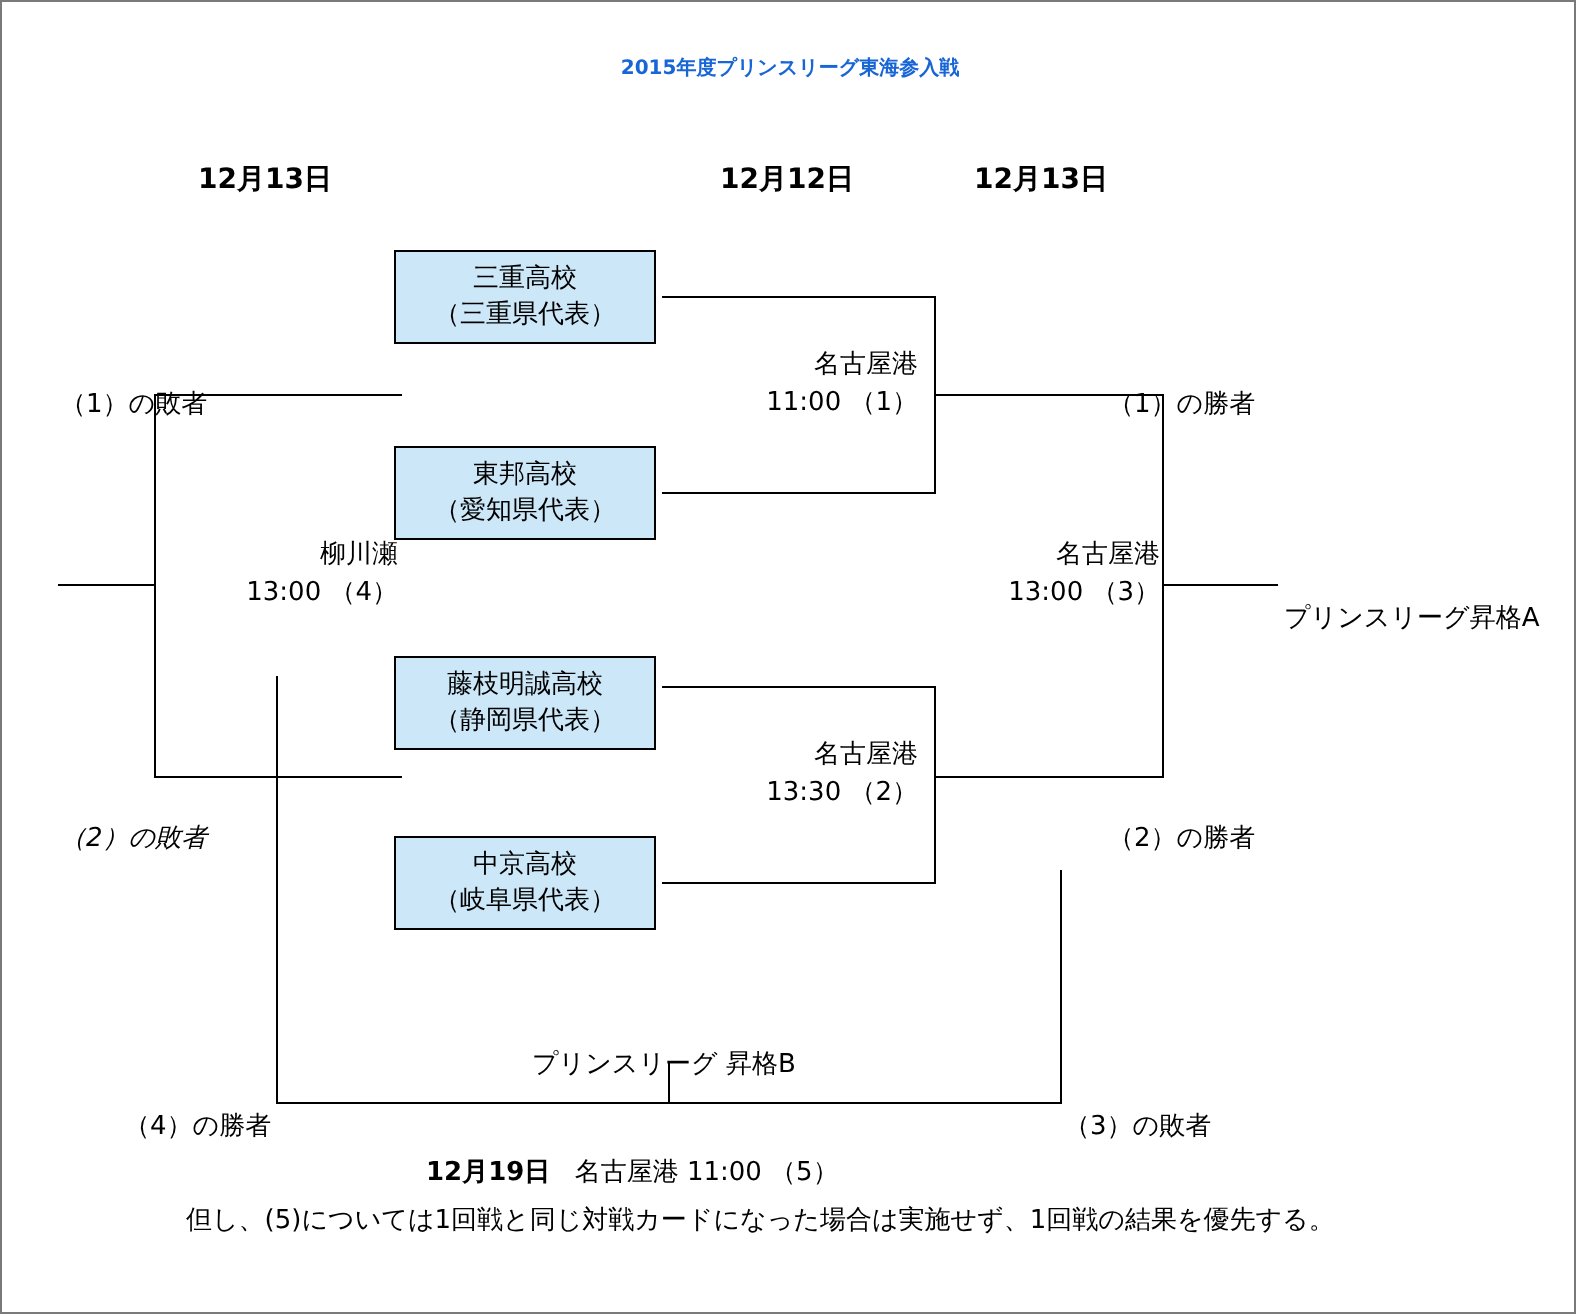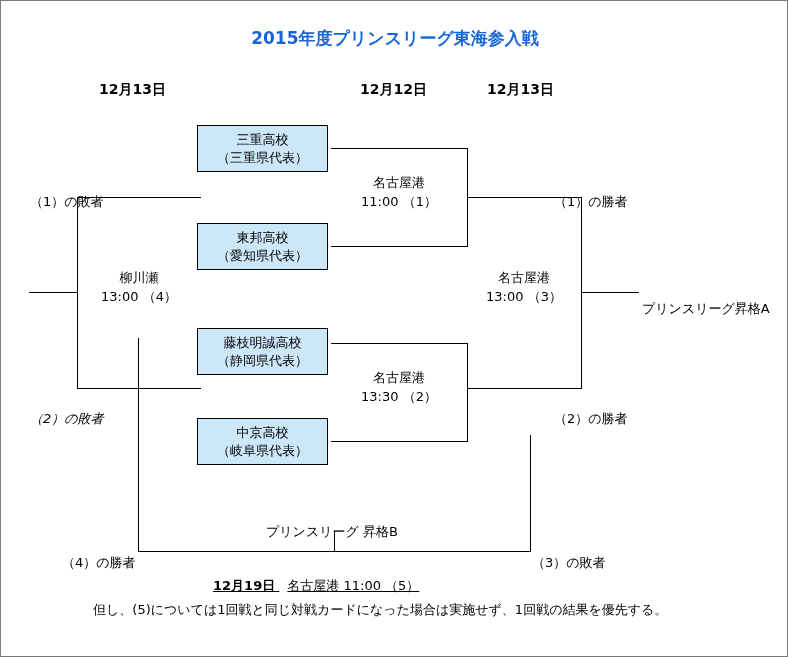--- a/index.html
+++ b/index.html
@@ -19,21 +19,21 @@
   }
 
   
   .title {
     position: absolute;
     left: 0;
     top: 26px;
     width: 788px;
     text-align: center;
     color: #1866d6;
-    font-size: 17px;
+    font-size: 10px;
     font-weight: bold;
     letter-spacing: 0px;
   }
   .datehdr {
     position: absolute;
     font-size: 14px;
     font-weight: bold;
     color: #000;
     white-space: nowrap;
   }
@@ -41,30 +41,29 @@
     position: absolute;
     font-size: 13px;
     color: #000;
     white-space: nowrap;
     margin-top: 16px;
   }
   .matchlbl {
     position: absolute;
     font-size: 13px;
     color: #000;
-    text-align: center;
+    text-align: right;
     line-height: 19px;
     white-space: nowrap;
   }
   .footline1 {
     position: absolute;
     font-size: 13px;
     color: #000;
     white-space: nowrap;
-    text-decoration: underline;
   }
   .footline1 b { font-weight: bold; }
   .footline2 {
     position: absolute;
     font-size: 13px;
     color: #000;
     white-space: nowrap;
   }
 
   

